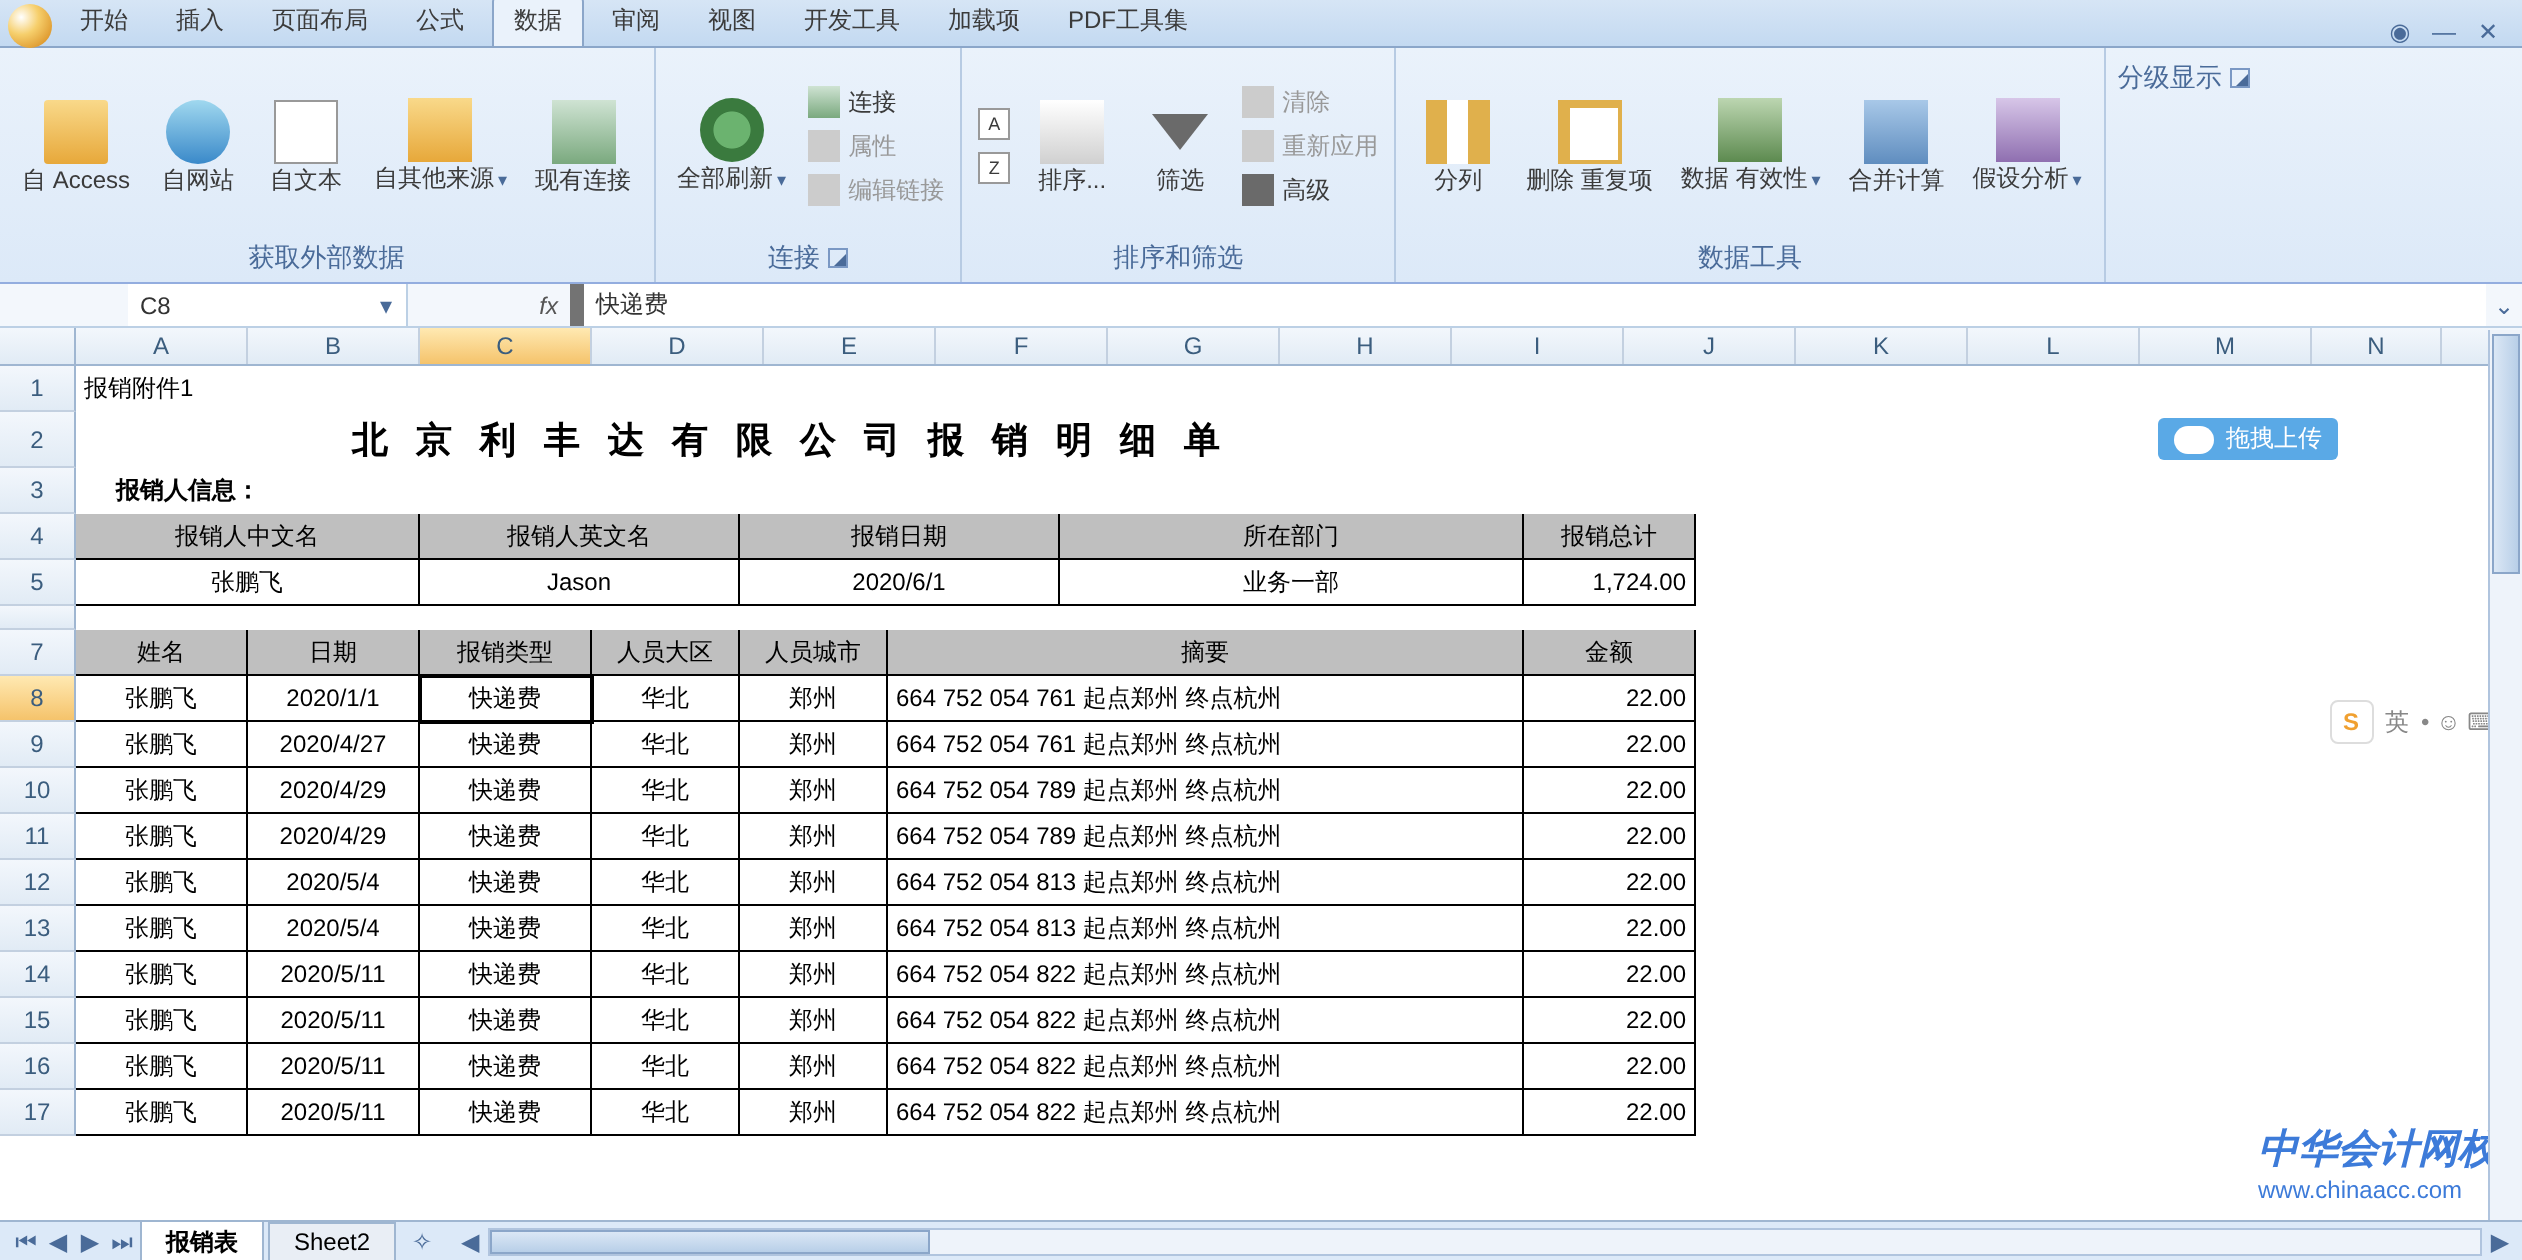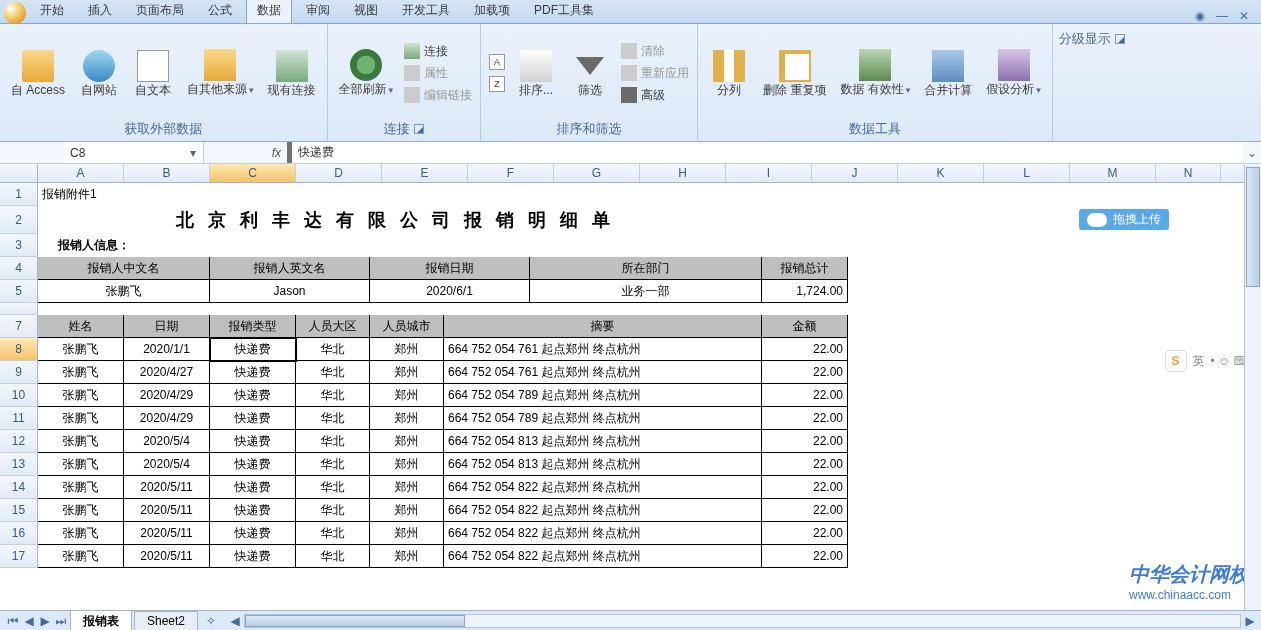--- a/index.html
+++ b/index.html
@@ -44,21 +44,21 @@
 .ico-dup::after{content:"";position:absolute;inset:4px 2px 2px 6px;background:#fff;}
 .ico-valid{background:linear-gradient(#bcd6b1,#5c8a4f);}
 .ico-consol{background:linear-gradient(#a8c8e8,#5f8dbf);}
 .ico-whatif{background:linear-gradient(#d7c6e8,#8f6fb0);}
 .ico-group{background:linear-gradient(#b0d7e8,#5f9fbf);}
 
 
 .fxbar { display:flex; height:22px; border-bottom:1px solid #bcd0e5; background:#f3f7fc;}
 .namebox { width:140px; display:flex; align-items:center; padding:0 6px; border-right:1px solid #bcd0e5; color:#333; position:relative; background:#fff; margin-left:64px;}
 .namebox .dd{position:absolute;right:2px;top:2px;bottom:2px;width:16px;display:flex;align-items:center;justify-content:center;color:#4a6b99;}
-.fxlabel { width:88px; display:flex; align-items:center; justify-content:flex-end; padding-right:6px; font-style:italic; color:#555; border-right:5px solid #737373;}
+.fxlabel { width:88px; display:flex; align-items:center; justify-content:flex-end; padding-right:6px; font-style:italic; color:#555; border-right:7px solid #737373;}
 .fxinput { flex:1; display:flex; align-items:center; padding:0 6px; color:#333; background:#fff;}
 .fx-expand{width:18px;display:flex;align-items:center;justify-content:center;color:#4a6b99;}
 
 
 .colhdr { display:flex; height:19px; background:linear-gradient(#f3f7fc,#e1ebf5); border-bottom:1px solid #9fb6d1;}
 .rowhdr-corner{width:38px;border-right:1px solid #9fb6d1;background:linear-gradient(#f3f7fc,#e1ebf5);}
 .ch { border-right:1px solid #c3d0e0; display:flex; align-items:center; justify-content:center; color:#3b5d7e;}
 
 
 .sheet { position:relative; height: calc(630px - 24px - 118px - 22px - 19px - 20px); overflow:hidden; background:#fff;}

